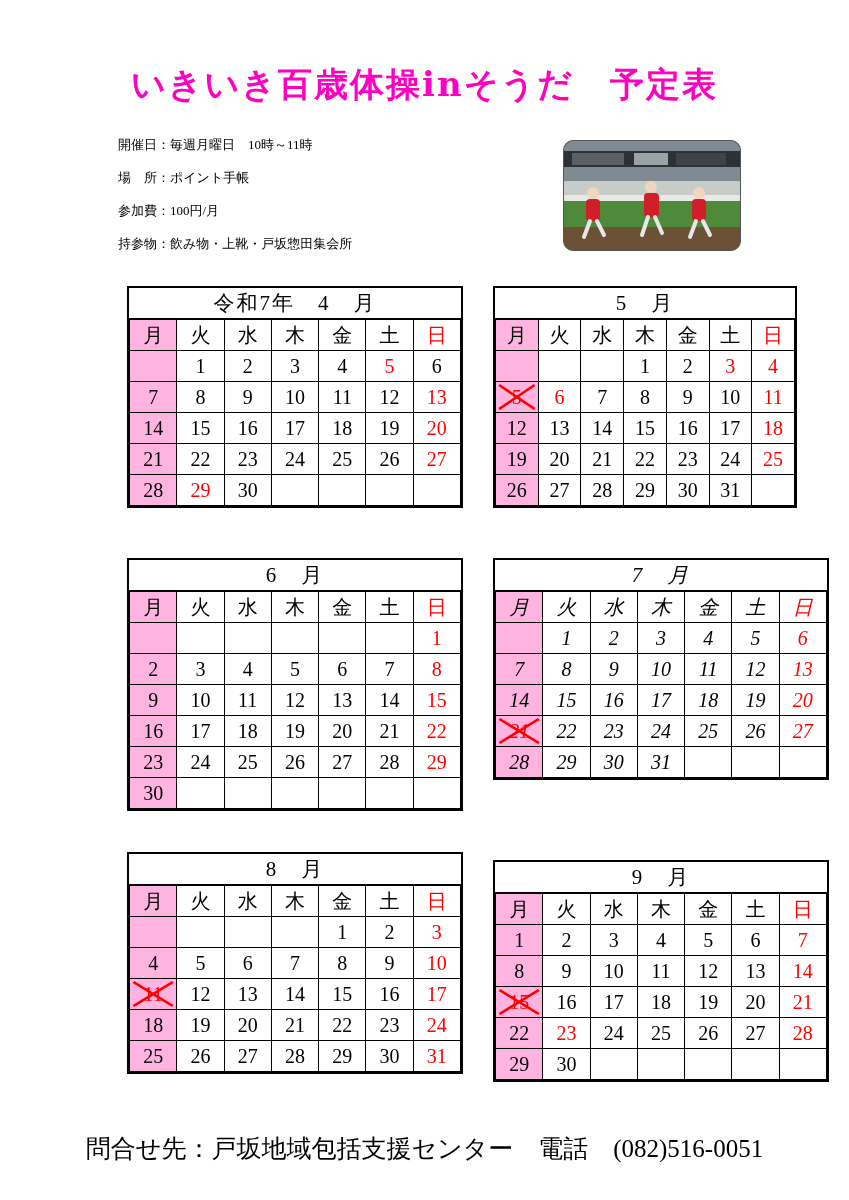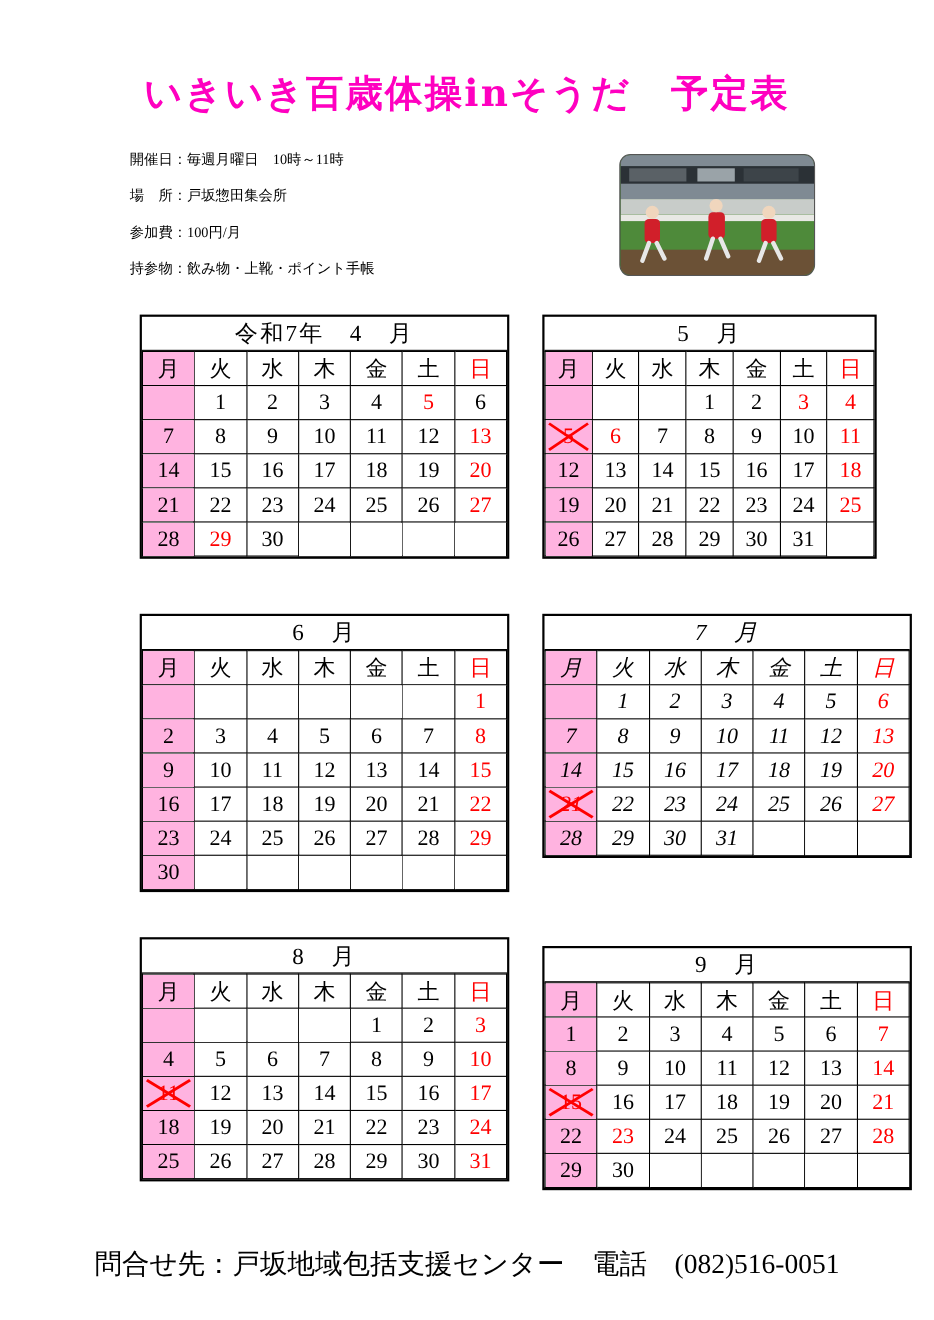--- a/index.html
+++ b/index.html
@@ -128,23 +128,23 @@
 </style>
 </head>
 <body>
 
 <div class="page">
 
   <div class="title">いきいき百歳体操inそうだ　予定表</div>
 
   <div class="info">
     <span class="info-row">開催日：毎週月曜日　10時～11時</span>
-    <span class="info-row">場　所：戸坂惣田集会所</span>
+    <span class="info-row">場　所：ポイント手帳</span>
     <span class="info-row">参加費：100円/月</span>
-    <span class="info-row">持参物：飲み物・上靴・ポイント手帳</span>
+    <span class="info-row">持参物：飲み物・上靴・戸坂惣田集会所</span>
   </div>
 
   <div class="photo">
     <svg viewBox="0 0 176 109" width="176" height="109" aria-hidden="true">
       <rect x="0" y="0" width="176" height="40" fill="#7f8a93"></rect>
       <rect x="0" y="10" width="176" height="16" fill="#2b3136"></rect>
       <rect x="8" y="12" width="52" height="12" fill="#5a6166"></rect>
       <rect x="70" y="12" width="34" height="12" fill="#9aa3a8"></rect>
       <rect x="112" y="12" width="50" height="12" fill="#3d4449"></rect>
       <rect x="0" y="40" width="176" height="14" fill="#c8ccc9"></rect>

